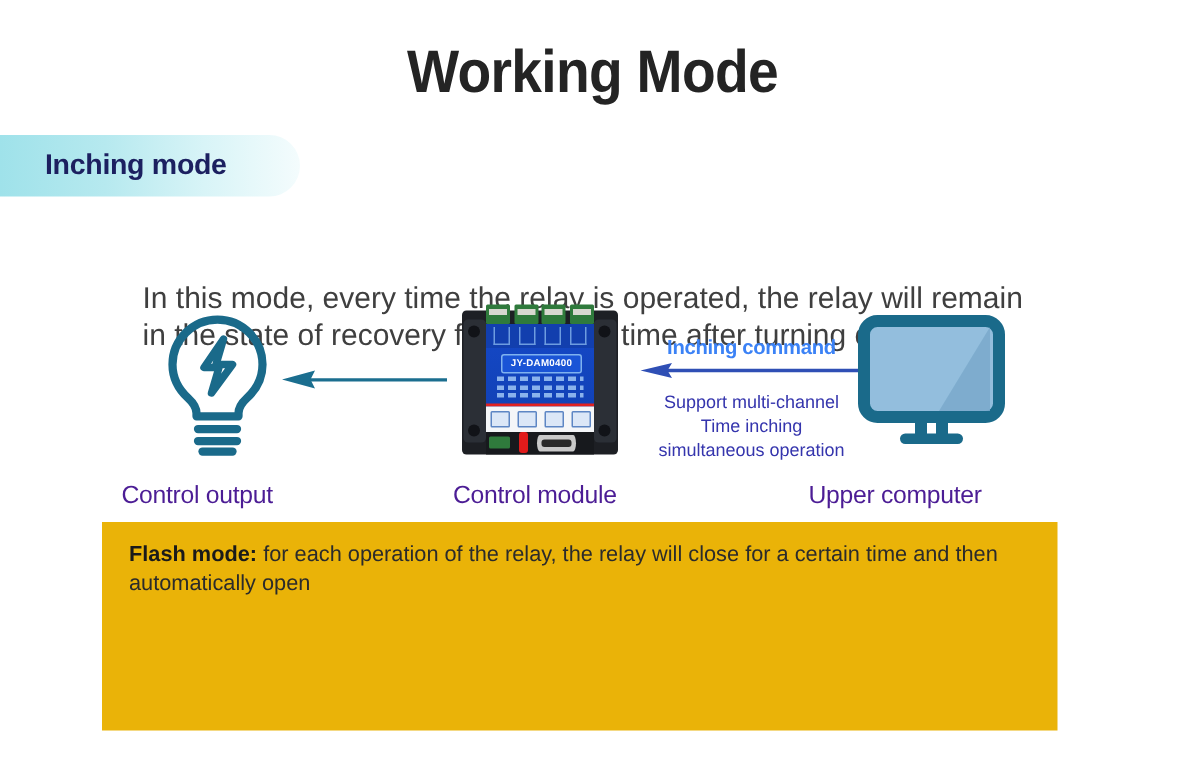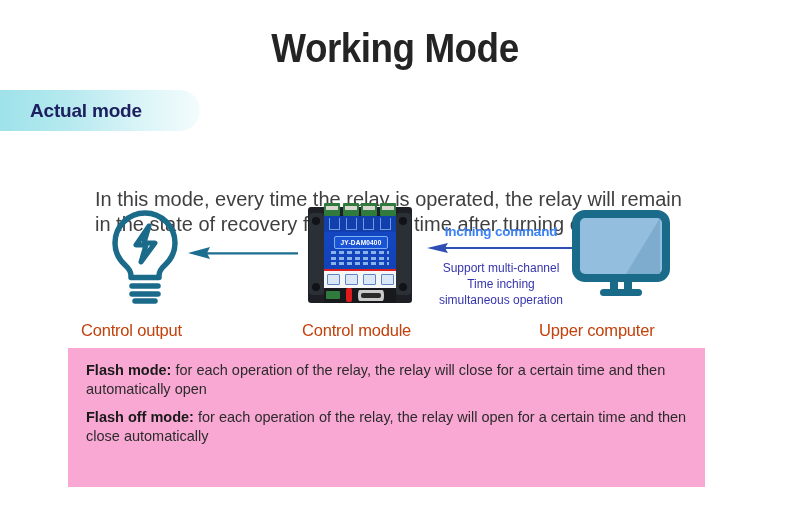--- a/index.html
+++ b/index.html
@@ -298,36 +298,36 @@
   .monitor-icon {
     position: absolute;
     left: 572px;
     top: 10px;
   }
 
   
   .diagram-label {
     position: absolute;
     font-size: 16.5px;
-    color: #c2410c;
+    color: #4c1d95;
     white-space: nowrap;
     letter-spacing: -0.2px;
   }
   .label-output { left: 81px; top: 121px; }
   .label-module { left: 302px; top: 121px; }
   .label-computer { left: 539px; top: 121px; }
 
   
   .notes-box {
     position: absolute;
     left: 68px;
     top: 348px;
     width: 637px;
     height: 139px;
-    background: #f9a8d4;
+    background: #eab308;
     box-sizing: border-box;
     padding: 13px 16px 0 18px;
   }
   .note {
     font-size: 14.5px;
     line-height: 19px;
     color: #2b2b2b;
     margin-bottom: 9px;
   }
   .note:last-child { margin-bottom: 0; }
@@ -336,21 +336,21 @@
     color: #1a1a1a;
   }
   .note-actual { margin-top: 2px; }
 </style>
 </head>
 <body>
 
 <div class="page-title">Working Mode</div>
 
 <div class="mode-badge">
-  <span class="mode-badge-label">Actual mode</span>
+  <span class="mode-badge-label">Inching mode</span>
 </div>
 
 <div class="description">In this mode, every time the relay is operated, the relay will remain in the state of recovery for a certain time after turning over</div>
 
 <div class="diagram">
 
   <div class="bulb-icon">
     <svg width="74" height="96" viewBox="0 0 74 96">
       <g fill="none" stroke="#1a6a8a" stroke-width="5.5" stroke-linecap="round" stroke-linejoin="round">
         <path d="M37 5 C20.5 5 7 18.5 7 35 c0 10 5 17.5 10.5 22.5 c3.5 3.2 5.5 6 5.5 10 v2 h28 v-2 c0-4 2-6.8 5.5-10 C62 52.5 67 45 67 35 C67 18.5 53.5 5 37 5 Z"></path>
@@ -445,16 +445,13 @@
 
   <div class="diagram-label label-output">Control output</div>
   <div class="diagram-label label-computer">Upper computer</div>
   <div class="diagram-label label-module">Control module</div>
 </div>
 
 <div class="notes-box">
   <div class="note">
     <b>Flash mode:</b><span> for each operation of the relay, the relay will close for a certain time and then automatically open</span>
   </div>
-  <div class="note">
-    <b>Flash off mode:</b><span> for each operation of the relay, the relay will open for a certain time and then close automatically</span>
-  </div>
 </div>
 
 </body></html>

